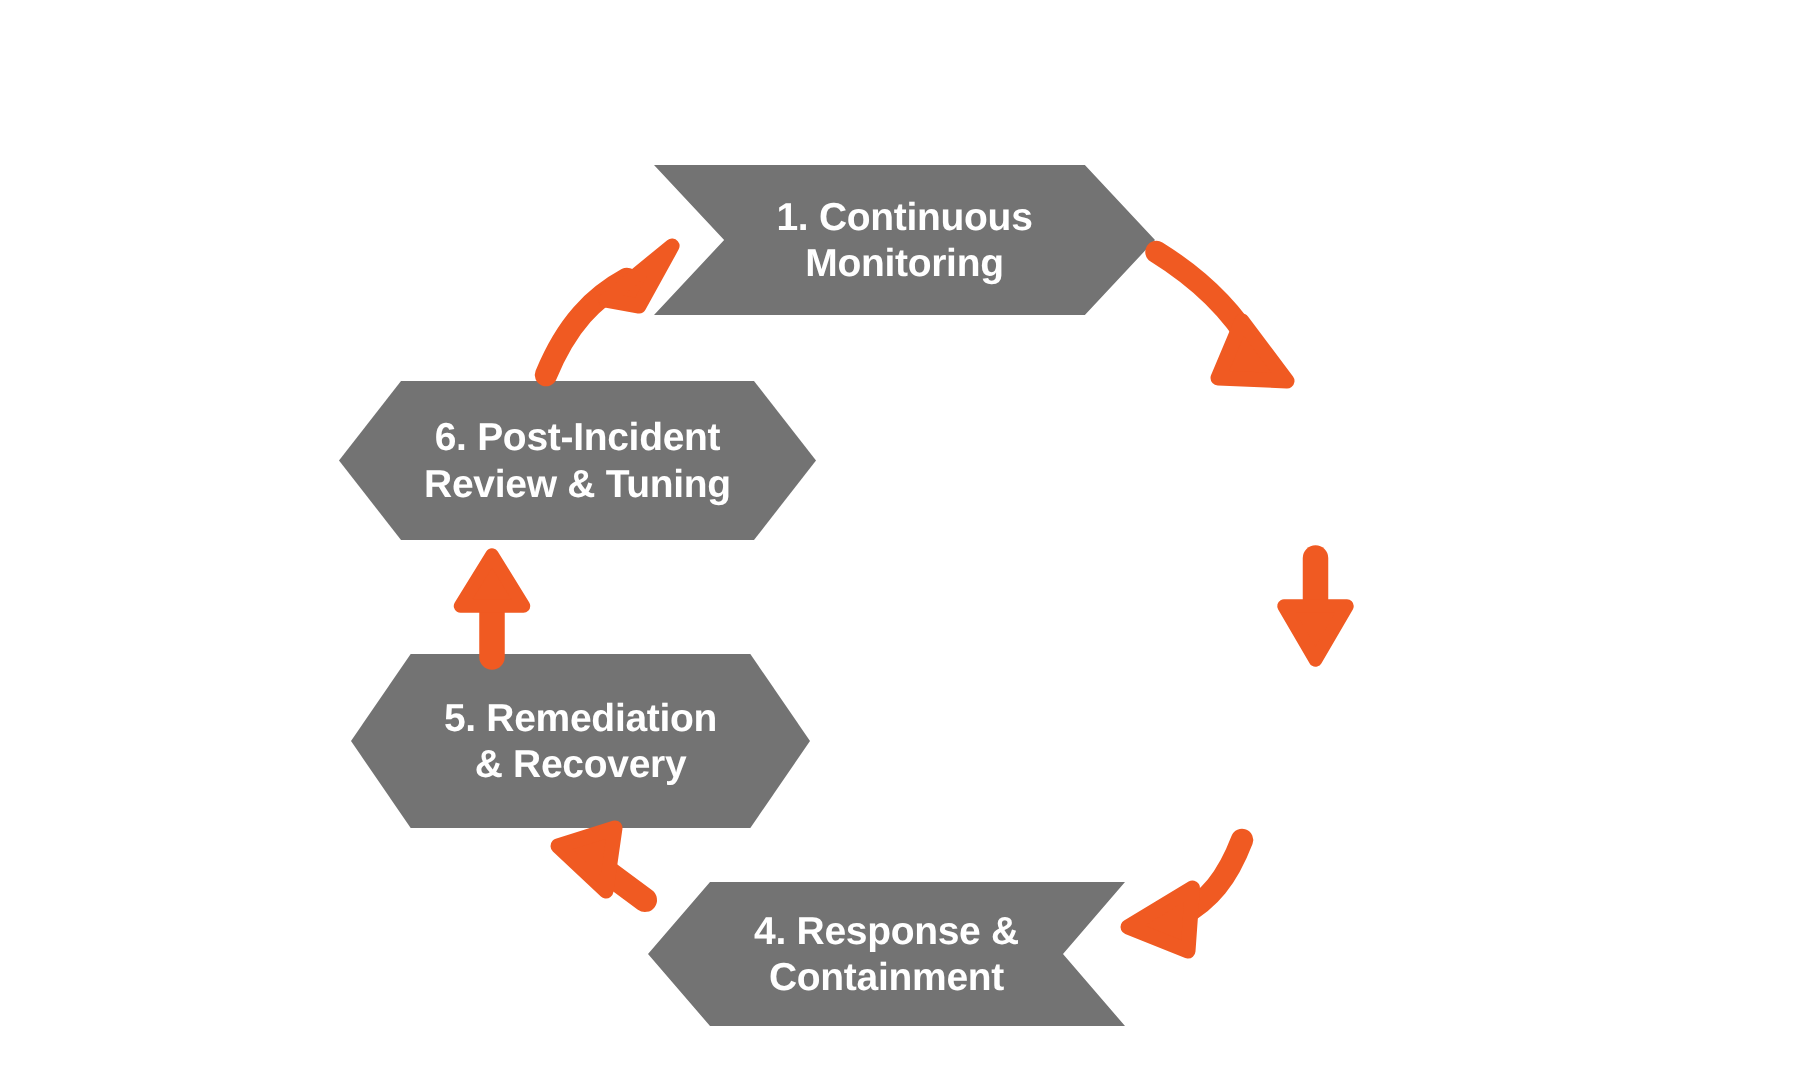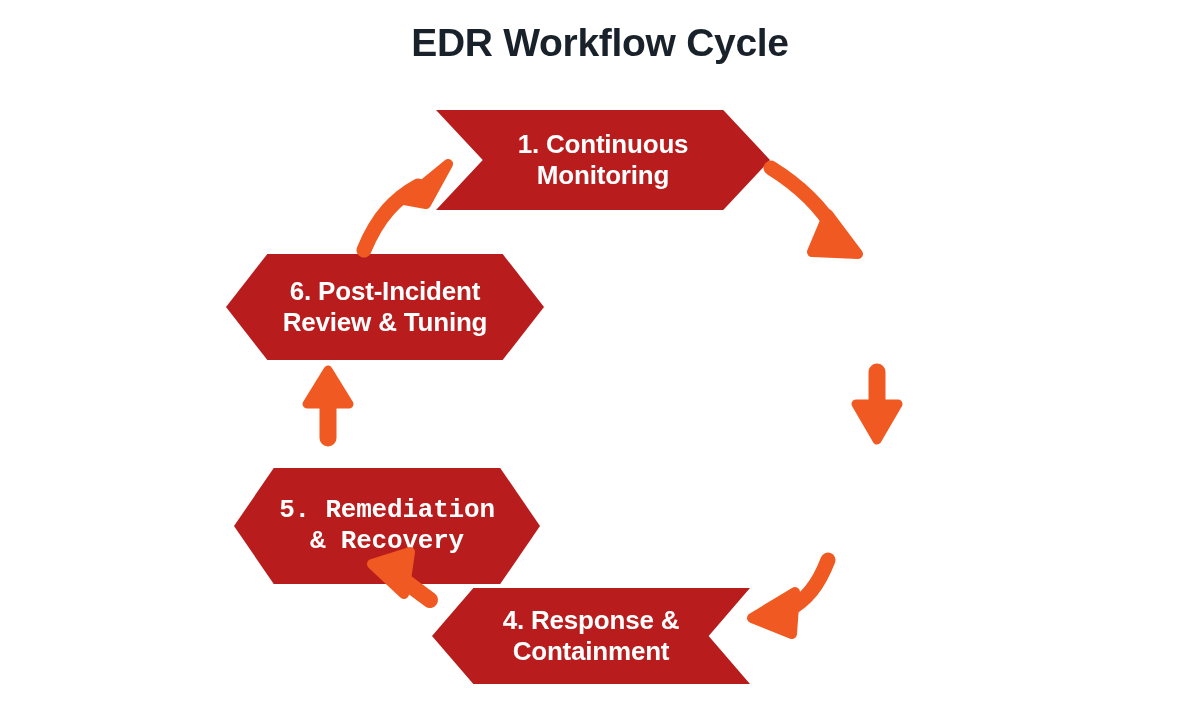--- a/index.html
+++ b/index.html
@@ -31,21 +31,21 @@
     position: absolute;
     display: flex;
     align-items: center;
     justify-content: center;
     box-sizing: border-box;
     color: #ffffff;
     font-weight: bold;
     font-size: 26px;
     line-height: 1.18;
     text-align: center;
-    background: #b91c1c;
+    background: #737373;
     letter-spacing: -0.2px;
   }
   .node .label {
     position: relative;
     z-index: 2;
     padding: 0 6px;
     white-space: pre-line;
   }
   
   .shape-notch-point {
@@ -69,35 +69,34 @@
     width: 1200px;
     height: 720px;
     pointer-events: none;
   }
 </style>
 </head>
 <body>
 
 <div id="canvas">
 
-  <div id="title">EDR Workflow Cycle</div>
 
   <div class="node shape-notch-point" style="left:436px; top:110px; width:334px; height:100px;">
     <span class="label">1. Continuous
 Monitoring</span>
   </div>
 
 
 
   <div class="node shape-point-notch" style="left:432px; top:588px; width:318px; height:96px;">
     <span class="label">4. Response &amp;
 Containment</span>
   </div>
 
-  <div class="node shape-point-point" style="left:234px; top:468px; width:306px; height:116px;font-family:Liberation Mono, monospace;">
+  <div class="node shape-point-point" style="left:234px; top:436px; width:306px; height:116px;">
     <span class="label">5. Remediation
 &amp; Recovery</span>
   </div>
 
   <div class="node shape-point-point" style="left:226px; top:254px; width:318px; height:106px;text-align:center;">
     <span class="label">6. Post-Incident
 Review &amp; Tuning</span>
   </div>
 
   <svg class="overlay" viewBox="0 0 1200 720">

